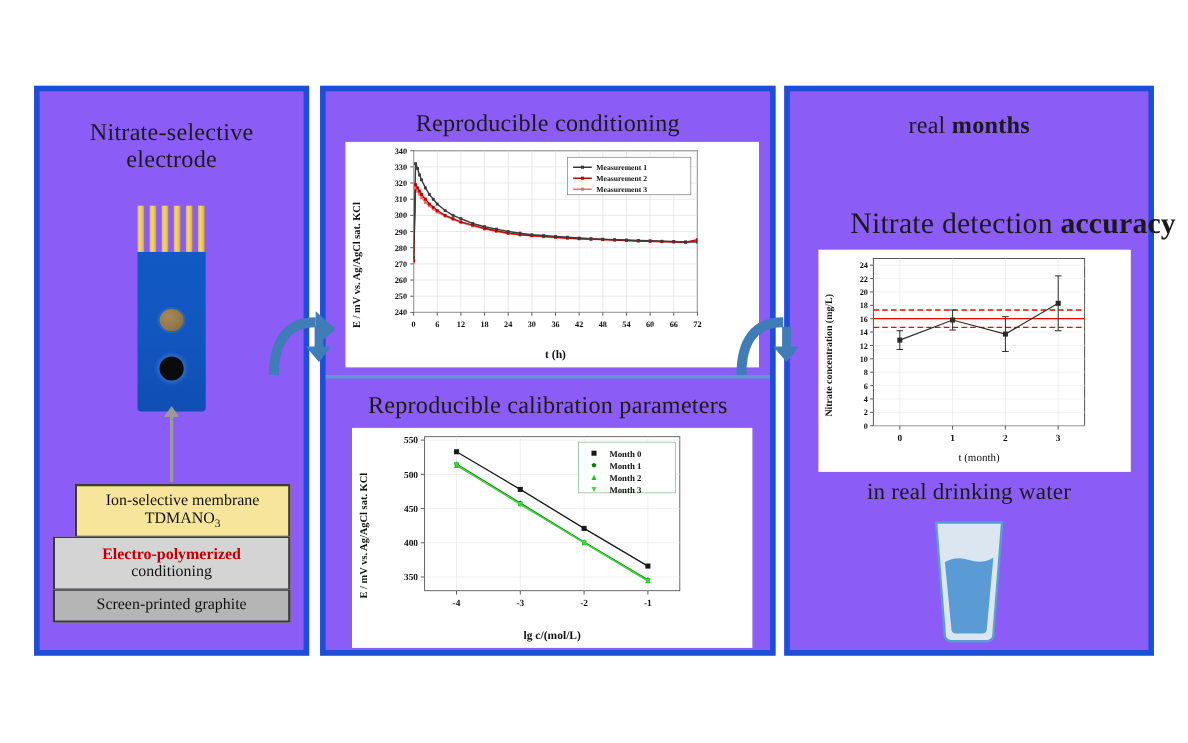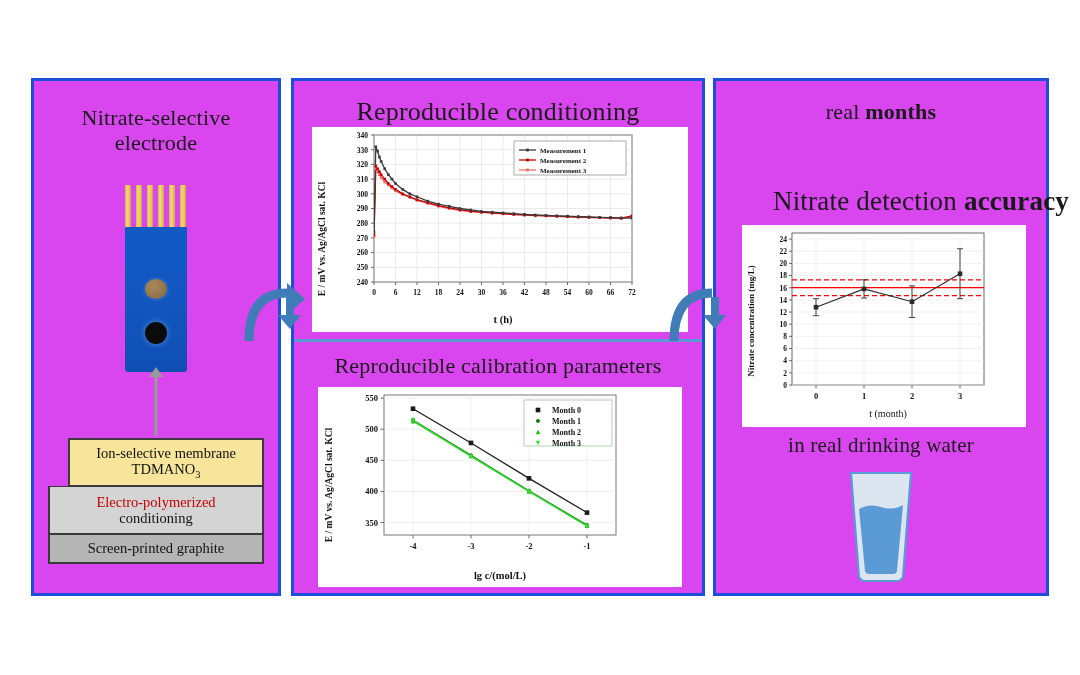--- a/index.html
+++ b/index.html
@@ -8,22 +8,22 @@
     background:#ffffff;
     font-family:"Liberation Serif", serif;
     overflow:hidden;
     position:relative;
   }
   .stage{position:absolute;left:0;top:0;width:1080px;height:675px;}
 
   
   .panel{
     position:absolute;
-    border:3px solid #1d4ed8;
-    background:#d946ef;
+    border:5px solid #1d4ed8;
+    background:#8b5cf6;
     box-sizing:border-box;
   }
   #panel-left  {left:31px; top:78px;  width:250px; height:518px;}
   #panel-mid   {left:291px;top:78px;  width:414px; height:518px;}
   #panel-right {left:713px;top:78px;  width:336px; height:518px;}
 
   .panel-divider{
     position:absolute;left:0;width:100%;height:0;
     border-top:3px solid #5B9BD5;
   }
@@ -79,21 +79,21 @@
     border:2px solid #3a3a3a;
     text-align:center;
     font-family:"Liberation Serif", serif;
     line-height:1.12;
     display:flex;align-items:center;justify-content:center;
     flex-direction:column;
   }
   .layer.l1{background:#F7E59B;border-bottom-width:1px;height:48px;font-size:14.5px;color:#111;margin-left:20px;}
   .layer.l2{background:#D4D4D4;border-top-width:1px;border-bottom-width:1px;height:48px;font-size:14.5px;color:#111;}
   .layer.l3{background:#B5B5B5;border-top-width:1px;height:30px;font-size:14.5px;color:#111;}
-  .red-bold{color:#C00000;font-weight:normal;}
+  .red-bold{color:#C00000;font-weight:bold;}
   .blk-bold{font-weight:normal;color:#111;}
   sub{font-size:.72em;}
 
   
   .arrow{position:absolute;}
 
   
   .plot{position:absolute;background:#fff;}
   .plot svg{display:block;}
 
@@ -143,21 +143,21 @@
       </div>
       <div class="layer l3">
         <span><span>Screen-printed </span><span class="blk-bold">graphite</span></span>
       </div>
     </div>
   </div>
 
   <div class="panel" id="panel-mid">
     <div class="panel-divider" style="top:258px;"></div>
 
-    <div class="panel-title" style="top:16px;font-size:26px;">Reproducible conditioning</div>
+    <div class="panel-title" style="top:16px;font-size:22px;">Reproducible conditioning</div>
 
     <div class="plot" style="left:18px;top:46px;">
       <svg width="376" height="205" viewBox="0 0 376 205">
         <defs>
           <clipPath id="clipCond">
               <rect x="0" y="0" width="258" height="147"></rect>
             </clipPath>
         </defs>
 
         <text x="13" y="112" font-family="Liberation Serif, serif" font-size="9.5" font-weight="bold" fill="#111" transform="rotate(-90 13 112)" text-anchor="middle">E / mV vs. Ag/AgCl sat. KCl</text>

